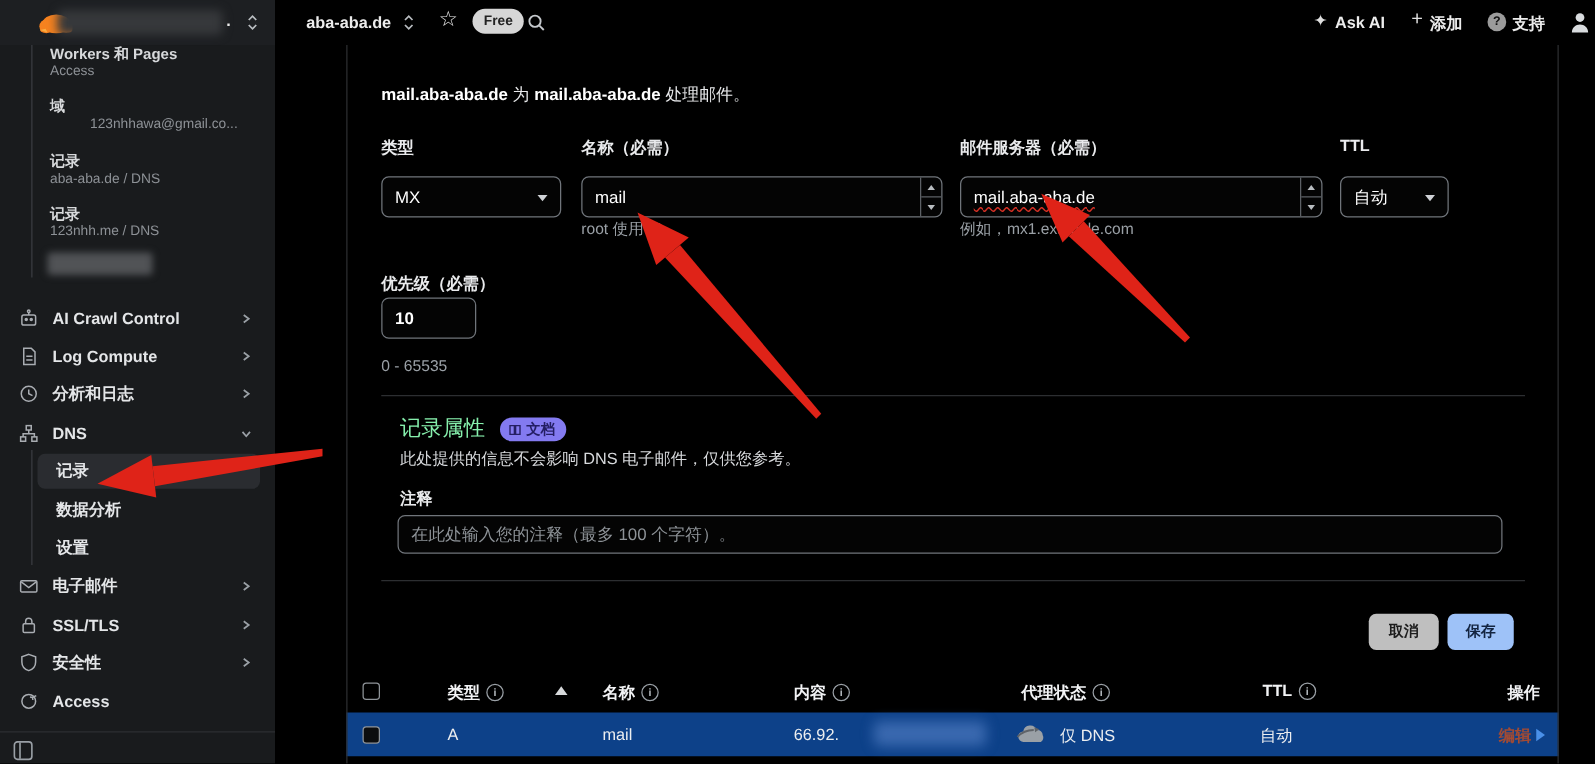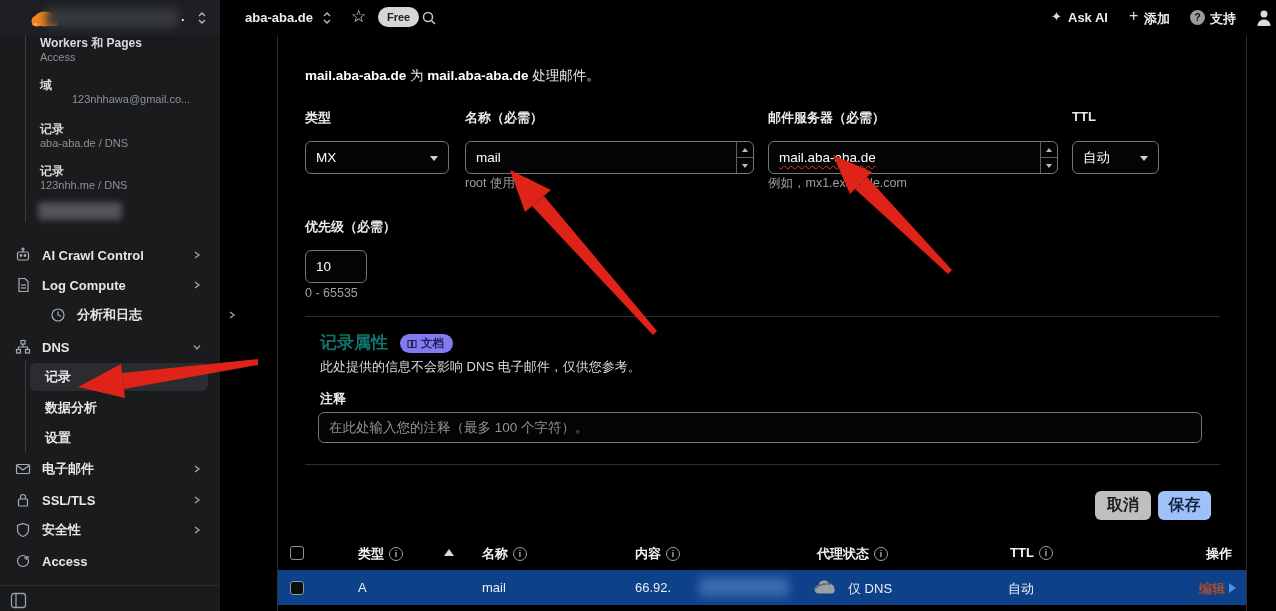--- a/index.html
+++ b/index.html
@@ -49,26 +49,26 @@
   .stepper{position:absolute;right:0;top:0;bottom:0;width:16px;border-left:1px solid #5c6065;
            display:flex;flex-direction:column;}
   .stepper div{flex:1;display:flex;align-items:center;justify-content:center;}
   .stepper div:first-child{border-bottom:1px solid #5c6065;}
   .tri-up{width:0;height:0;border-left:3.5px solid transparent;border-right:3.5px solid transparent;
           border-bottom:4.5px solid #b9bdc1;}
   .tri-dn{width:0;height:0;border-left:3.5px solid transparent;border-right:3.5px solid transparent;
           border-top:4.5px solid #b9bdc1;}
   .wavy{text-decoration:underline;text-decoration-style:wavy;text-decoration-color:#d93025;
         text-decoration-thickness:1px;text-underline-offset:3px;}
-  .sec-title{position:absolute;left:320px;top:331px;color:#0f766e;font-size:17px;font-weight:700;}
+  .sec-title{position:absolute;left:320px;top:331px;color:#86efac;font-size:17px;font-weight:400;}
   .doc-badge{position:absolute;left:400px;top:334px;height:19px;padding:0 9px 0 7px;border-radius:10px;
              background:#837af0;color:#241e63;font-size:11.5px;font-weight:700;display:flex;
              align-items:center;gap:4px;}
   .sec-desc{position:absolute;left:320px;top:358px;color:#d8dadd;font-size:13px;}
-  .btn{position:absolute;top:491px;height:29px;border-radius:6px;font-size:16px;font-weight:700;
+  .btn{position:absolute;top:491px;height:29px;border-radius:6px;font-size:12px;font-weight:700;
        display:flex;align-items:center;justify-content:center;border:none;cursor:pointer;}
   .btn-cancel{left:1095px;width:56px;background:#bfbfbf;color:#1d1d1d;}
   .btn-save{left:1158px;width:53px;background:#9ec2f8;color:#132440;}
   
   .th{position:absolute;top:545px;color:#f2f3f5;font-size:13px;font-weight:700;white-space:nowrap;}
   .row-blue{position:absolute;left:277px;top:570px;width:970px;height:35px;background:#0d4189;}
   .td{position:absolute;top:580px;color:#eceef0;font-size:13px;white-space:nowrap;}
   .cbx{position:absolute;width:14px;height:14px;border:1.5px solid #8f9499;border-radius:3px;
        box-sizing:border-box;background:transparent;}
   .cbx-row{background:#0c0d0e;}
@@ -127,21 +127,21 @@
         <path d="M4 1.5h6l3 3V14.5H4z"></path>
           <line x1="6" y1="8" x2="11" y2="8"></line>
           <line x1="6" y1="11" x2="11" y2="11"></line>
       </svg>
       <span class="menu-label">Log Compute</span>
       <svg class="chev" viewBox="0 0 10 10" fill="none" stroke="#9aa0a6" stroke-width="1.4">
           <polyline points="3,2 7,5 3,8"></polyline>
         </svg>
     </div>
 
-    <div class="menu-item" style="top:264px;margin-left:35px;">
+    <div class="menu-item" style="top:264px;">
       <svg class="menu-ico" viewBox="0 0 16 16" fill="none" stroke="#a9adb2" stroke-width="1.2">
         <circle cx="8" cy="8" r="6"></circle>
           <polyline points="8,4.5 8,8 11,9.5"></polyline>
       </svg>
       <span class="menu-label">分析和日志</span>
       <svg class="chev" viewBox="0 0 10 10" fill="none" stroke="#9aa0a6" stroke-width="1.4">
           <polyline points="3,2 7,5 3,8"></polyline>
         </svg>
     </div>
 
@@ -300,21 +300,21 @@
 
   <div class="field" style="left:1072px;top:141px;width:87px;">
     <span>自动</span>
     <span class="caret-dn"></span>
   </div>
 
   <span class="fhelp" style="left:465px;top:175px;">root 使用 @</span>
   <span class="fhelp" style="left:768px;top:175px;">例如，mx1.example.com</span>
 
   <span class="flabel" style="left:305px;top:218px;">优先级（必需）</span>
-  <div class="field" style="left:305px;top:250px;width:62px;">
+  <div class="field" style="left:305px;top:238px;width:76px;font-weight:bold;">
     <span>10</span>
   </div>
   <span class="fhelp" style="left:305px;top:286px;">0 - 65535</span>
 
   <div class="hdiv" style="left:305px;top:316px;width:915px;"></div>
 
   <span class="sec-title">记录属性</span>
   <span class="doc-badge">
     <svg width="10" height="10" viewBox="0 0 10 10" fill="none" stroke="#241e63" stroke-width="1.1">
         <path d="M1 1.5h3.5v7H1zM5.5 1.5H9v7H5.5z"></path>

